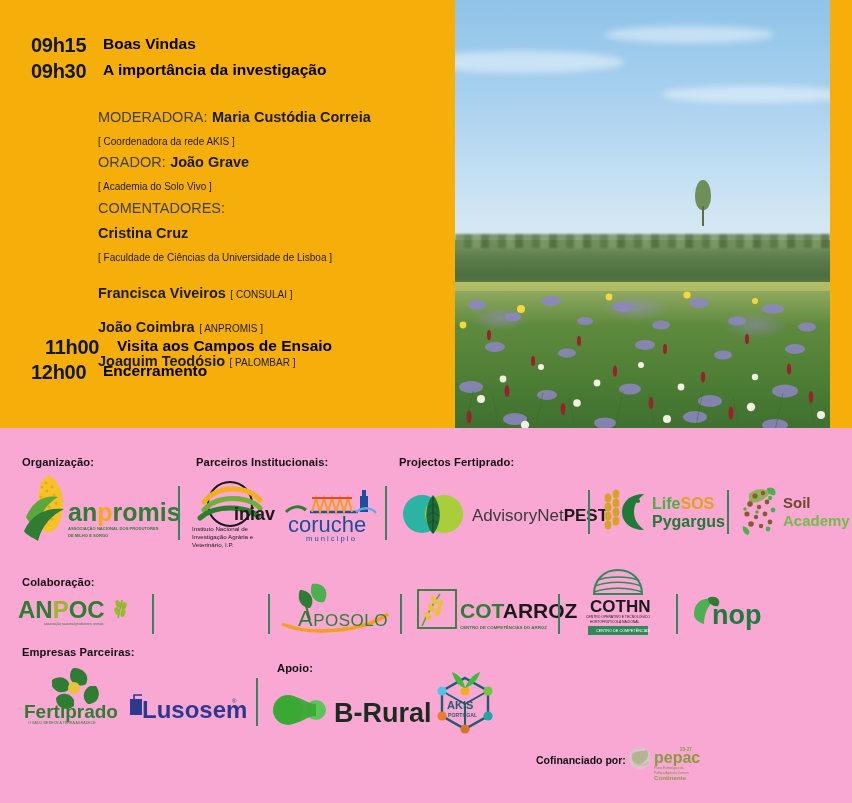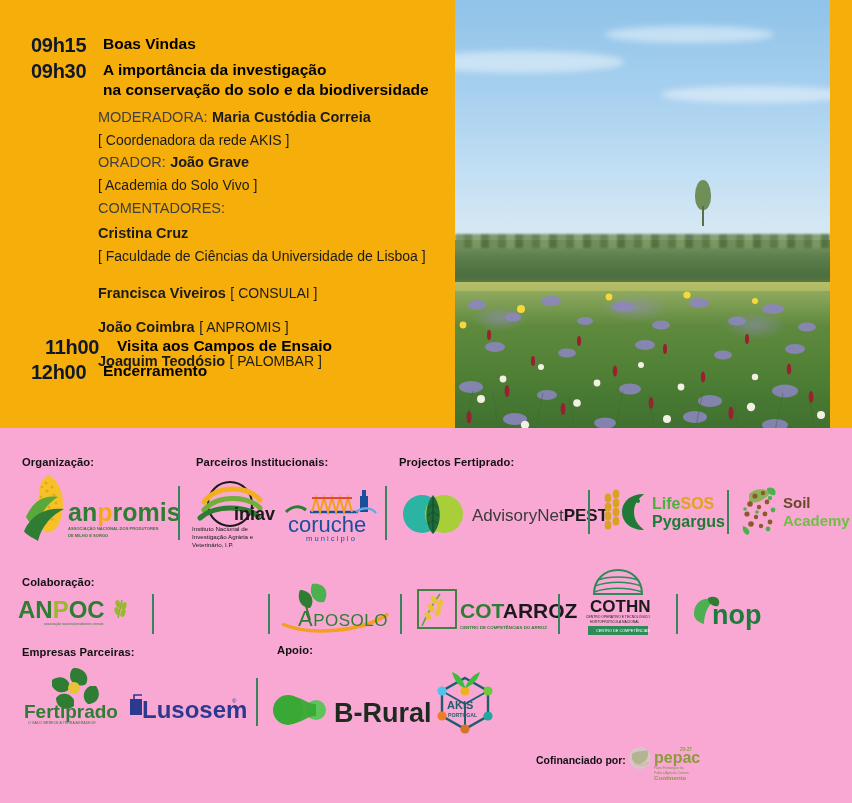--- a/index.html
+++ b/index.html
@@ -37,21 +37,21 @@
   .row{position:absolute;display:flex;align-items:flex-start;}
   .time{color:#0f172a;font-weight:bold;font-size:20px;letter-spacing:-.3px;width:72px;flex:0 0 72px;}
   .ttl{color:#000000;font-weight:bold;font-size:15.5px;line-height:1.28;}
   .r1{left:31px;top:34px;}
   .r2{left:31px;top:60px;}
   .r3{left:45px;top:336px;}
   .r4{left:31px;top:361px;}
   .blk{position:absolute;left:98px;}
   .role{color:#404040;font-size:14.5px;font-weight:normal;display:inline;margin-top:24px;}
   .nm{color:#1b1b1b;font-size:14.5px;font-weight:bold;display:inline;}
-  .aff{color:#1b1b1b;font-size:14px;font-weight:normal;display:inline;}
+  .aff{color:#1b1b1b;font-size:10px;font-weight:normal;display:inline;}
   .ln{line-height:1.45;white-space:nowrap;}
   
   .logos{position:absolute;left:0;top:428px;width:852px;height:375px;background:#f9a8d4;}
   .sechead{position:absolute;font-size:11.2px;font-weight:bold;color:#111;letter-spacing:.1px;}
   .vdiv{position:absolute;width:1.6px;background:#35845c;}
   .logobox{position:absolute;}
   .cofin{position:absolute;left:536px;top:754px;font-size:10.5px;font-weight:bold;color:#111;}
   svg{display:block;overflow:visible;}
 </style>
 </head>
@@ -148,21 +148,20 @@
 
   <div class="agenda">
     <div class="row r1">
       <span class="time">09h15</span>
       <span class="ttl">Boas Vindas</span>
     </div>
     <div class="row r2">
       <span class="time">09h30</span>
       <span class="ttl">
         <span>A importância da investigação</span><br>
-        <span>na conservação do solo e da biodiversidade</span>
       </span>
     </div>
 
     <div class="blk" style="top:105px;">
       <div class="ln">
         <span class="role">MODERADORA:</span>
         <span class="nm">Maria Custódia Correia</span>
       </div>
       <div class="ln">
         <span class="aff">[ Coordenadora da rede AKIS ]</span>
@@ -427,21 +426,21 @@
     <svg width="100" height="42" viewBox="0 0 100 42">
       <g>
         <path d="M4,22 C4,10 14,4 24,8 C18,14 14,22 14,32 C8,30 4,27 4,22 Z" fill="#4CAF50"></path>
         <path d="M18,6 C26,2 32,8 28,14 C24,15 18,12 18,6 Z" fill="#2E7D32"></path>
       </g>
       <text x="22" y="32" font-family="'Liberation Sans',sans-serif" font-size="27" font-weight="bold" fill="#1F7A3D">nop</text>
     </svg>
   </div>
 
   <div class="sechead" style="left:22px;top:218px;">Empresas Parceiras:</div>
-  <div class="sechead" style="left:277px;top:216px;">Apoio:</div>
+  <div class="sechead" style="left:277px;top:234px;">Apoio:</div>
 
   <div class="logobox" style="left:22px;top:236px;width:104px;height:62px;">
     <svg width="104" height="62" viewBox="0 0 104 62">
       <g>
         <path d="M52,4 C62,4 68,12 64,20 C58,24 48,20 48,12 C48,8 50,4 52,4 Z" fill="#2E7D32"></path>
         <path d="M74,22 C80,30 76,40 66,40 C60,36 60,26 68,22 Z" fill="#2E7D32"></path>
         <path d="M52,42 C44,48 34,44 34,34 C38,28 48,28 52,36 Z" fill="#2E7D32"></path>
         <path d="M30,16 C38,10 48,14 48,24 C44,30 34,30 30,22 Z" fill="#2E7D32"></path>
         <circle cx="52" cy="24" r="6" fill="#E8C33A"></circle>
       </g>

